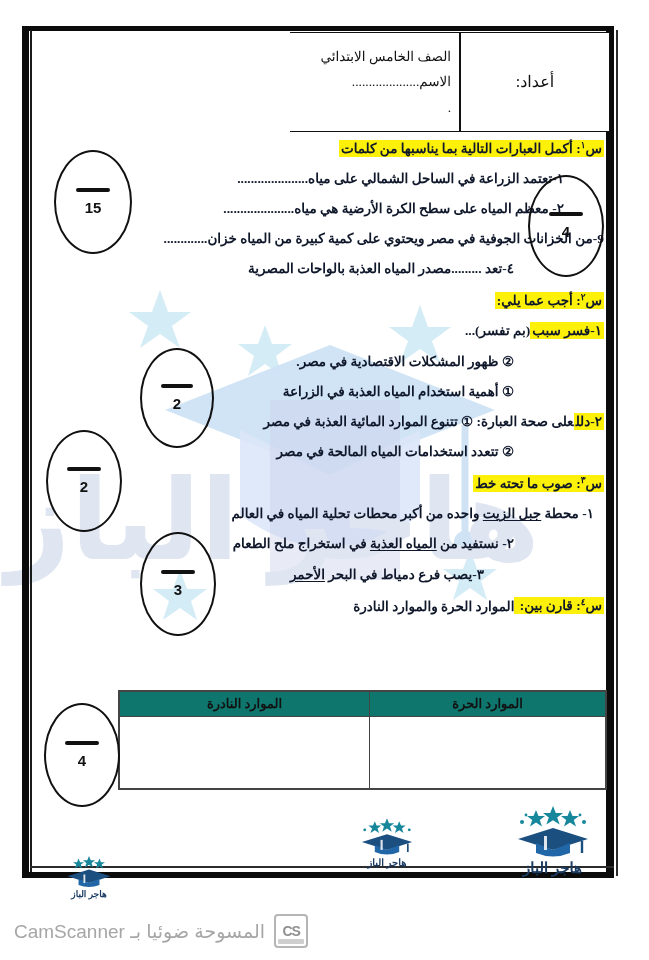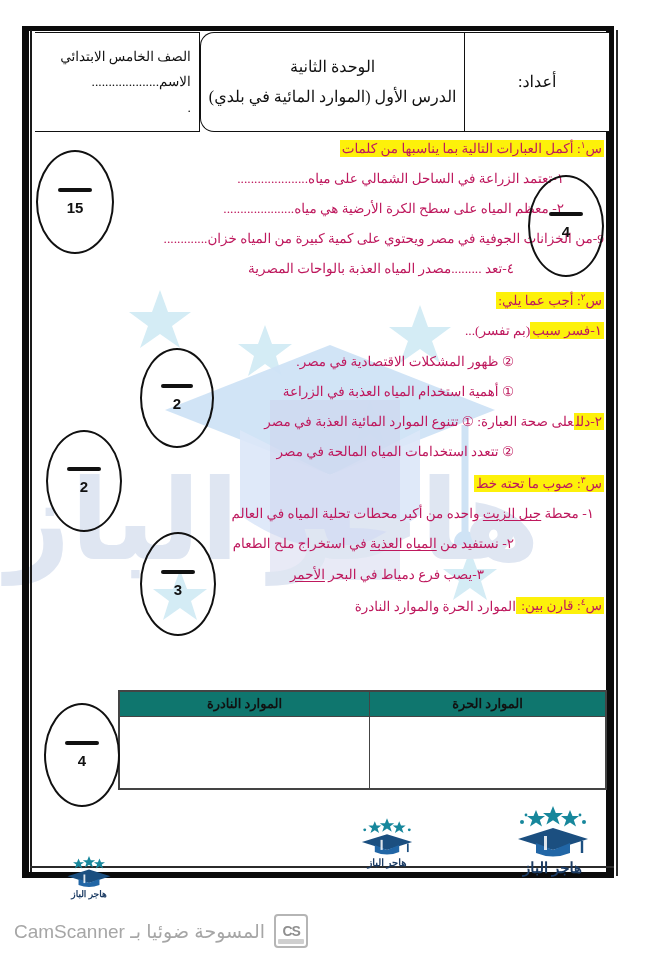--- a/index.html
+++ b/index.html
@@ -74,22 +74,22 @@
   .oval .num{font-size:15px;font-weight:700;color:#111;}
 
   
   .body{
     position:absolute;left:120px;top:138px;width:484px;
     z-index:5;
     text-align:right;
   }
   .qline{
     font-size:13.5px;
-    font-weight:400;
-    color:#be185d;
+    font-weight:700;
+    color:#0f172a;
     line-height:1.35;
     margin:0 0 12px 0;
     white-space:nowrap;
   }
   .hl{background:#fdf10a;padding:1px 2px;}
   .u{text-decoration:underline;text-underline-offset:2px;}
   .right{text-align:right;}
   .pad-r{padding-right:40px;}
   .pad-r2{padding-right:90px;}
   .pad-r3{padding-right:120px;}
@@ -173,32 +173,28 @@
 <div class="frame-l2"></div>
 <div class="frame-r"></div>
 <div class="frame-r2"></div>
 <div class="frame-b"></div>
 <div class="frame-b2"></div>
 
 <div class="hdr">
   <div class="hdr-cell hdr-left">
     <div class="hdr-line">أعداد:</div>
   </div>
-  <div class="hdr-cell hdr-mid">
-    <div class="hdr-line">الوحدة الثانية</div>
-    <div class="hdr-line">الدرس الأول (الموارد المائية في بلدي)</div>
-  </div>
   <div class="hdr-cell hdr-right">
     <div class="hdr-line">الصف الخامس الابتدائي</div>
     <div class="hdr-line dots">الاسم....................</div>
     <div class="hdr-line">.</div>
   </div>
 </div>
 
-<div class="oval" style="left:36px;top:150px;width:74px;height:100px;">
+<div class="oval" style="left:54px;top:150px;width:74px;height:100px;">
   <span class="bar"></span>
   <span class="num">15</span>
 </div>
 
 <div class="oval" style="left:528px;top:175px;width:72px;height:98px;">
   <span class="bar"></span>
   <span class="num">4</span>
 </div>
 
 <div class="oval" style="left:140px;top:348px;width:70px;height:96px;">

